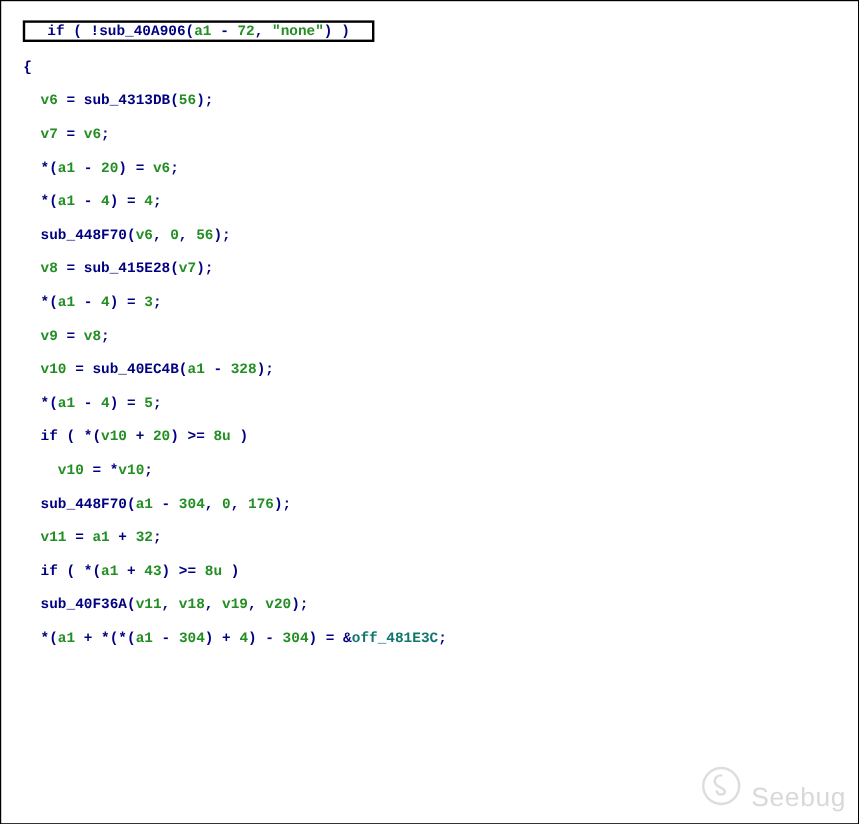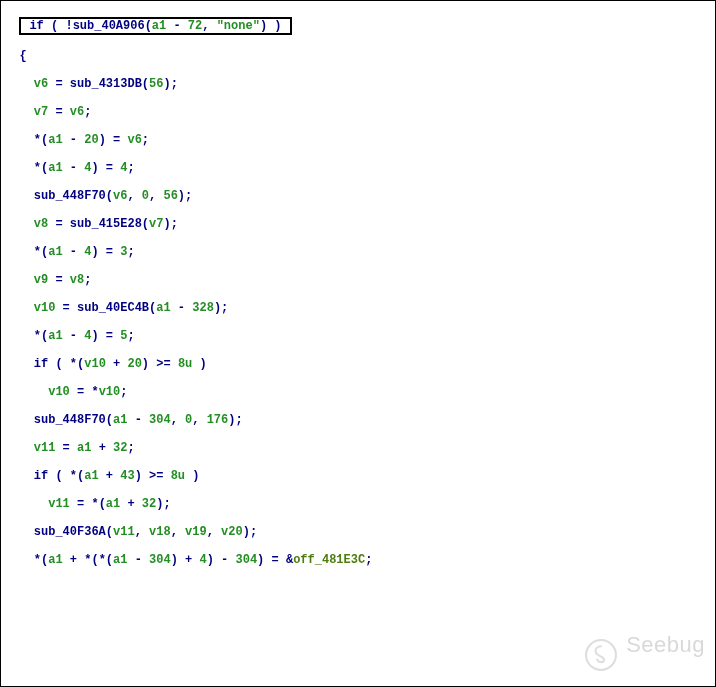--- a/index.html
+++ b/index.html
@@ -1,27 +1,27 @@
 <!DOCTYPE html>
 <html><head>
 <meta charset="utf-8">
 <style>
 html,body{margin:0;padding:0;background:#fff;font-family:"Courier New",monospace;font-size:12px;line-height:14px;color:#000;font-weight:bold}
 .page{position:relative;width:716px;height:687px;box-sizing:border-box;border:1px solid #000;overflow:hidden}
 .code{padding:2px 0 2px 4px;white-space:pre}
 .l{display:block}
 .k{color:#000080}
 .fn{color:#000080}
-.glob{color:#4d7c0f}
+.glob{color:#0f766e}
 .var{color:#238e23}
 .num{color:#238e23}
 .str{color:#238e23}
 .punc{color:#000080}
-.hl{border:2px solid #000;padding:0 8px;display:inline-block}
-.watermark{position:absolute;right:10px;bottom:14px;display:flex;align-items:flex-start;gap:8px;opacity:.28;color:#444;pointer-events:none}
+.hl{border:2px solid #000;padding:0 18px;display:inline-block}
+.watermark{position:absolute;right:10px;bottom:14px;display:flex;align-items:flex-end;gap:8px;opacity:.28;color:#444;pointer-events:none}
 .watermark svg{width:34px;height:34px}
 .watermark span{font-family:Arial,Helvetica,sans-serif;font-weight:400;font-size:22px;letter-spacing:.5px;color:#777}
 </style>
 </head>
 <body>
 
 <div class="page">
 <div class="code">
 <span class="l">  <span class="hl"><span class="k">if ( !</span><span class="fn">sub_40A906</span><span class="punc">(</span><span class="var">a1</span><span class="punc"> - </span><span class="num">72</span><span class="punc">, </span><span class="str">"none"</span><span class="punc">) )</span></span></span>
 <span class="l">  <span class="punc">{</span></span>
@@ -33,21 +33,20 @@
 <span class="l">    <span class="var">v8</span><span class="punc"> = </span><span class="fn">sub_415E28</span><span class="punc">(</span><span class="var">v7</span><span class="punc">);</span></span>
 <span class="l">    <span class="punc">*(</span><span class="var">a1</span><span class="punc"> - </span><span class="num">4</span><span class="punc">) = </span><span class="num">3</span><span class="punc">;</span></span>
 <span class="l">    <span class="var">v9</span><span class="punc"> = </span><span class="var">v8</span><span class="punc">;</span></span>
 <span class="l">    <span class="var">v10</span><span class="punc"> = </span><span class="fn">sub_40EC4B</span><span class="punc">(</span><span class="var">a1</span><span class="punc"> - </span><span class="num">328</span><span class="punc">);</span></span>
 <span class="l">    <span class="punc">*(</span><span class="var">a1</span><span class="punc"> - </span><span class="num">4</span><span class="punc">) = </span><span class="num">5</span><span class="punc">;</span></span>
 <span class="l">    <span class="k">if ( </span><span class="punc">*(</span><span class="var">v10</span><span class="punc"> + </span><span class="num">20</span><span class="punc">) &gt;= </span><span class="num">8u</span><span class="k"> )</span></span>
 <span class="l">      <span class="var">v10</span><span class="punc"> = *</span><span class="var">v10</span><span class="punc">;</span></span>
 <span class="l">    <span class="fn">sub_448F70</span><span class="punc">(</span><span class="var">a1</span><span class="punc"> - </span><span class="num">304</span><span class="punc">, </span><span class="num">0</span><span class="punc">, </span><span class="num">176</span><span class="punc">);</span></span>
 <span class="l">    <span class="var">v11</span><span class="punc"> = </span><span class="var">a1</span><span class="punc"> + </span><span class="num">32</span><span class="punc">;</span></span>
 <span class="l">    <span class="k">if ( </span><span class="punc">*(</span><span class="var">a1</span><span class="punc"> + </span><span class="num">43</span><span class="punc">) &gt;= </span><span class="num">8u</span><span class="k"> )</span></span>
-<span class="l">      <span class="var">v11</span><span class="punc"> = *(</span><span class="var">a1</span><span class="punc"> + </span><span class="num">32</span><span class="punc">);</span></span>
 <span class="l">    <span class="fn">sub_40F36A</span><span class="punc">(</span><span class="var">v11</span><span class="punc">, </span><span class="var">v18</span><span class="punc">, </span><span class="var">v19</span><span class="punc">, </span><span class="var">v20</span><span class="punc">);</span></span>
 <span class="l">    <span class="punc">*(</span><span class="var">a1</span><span class="punc"> + *(*(</span><span class="var">a1</span><span class="punc"> - </span><span class="num">304</span><span class="punc">) + </span><span class="num">4</span><span class="punc">) - </span><span class="num">304</span><span class="punc">) = &amp;</span><span class="glob">off_481E3C</span><span class="punc">;</span></span>
 
 
 
 
 
 
 
 

